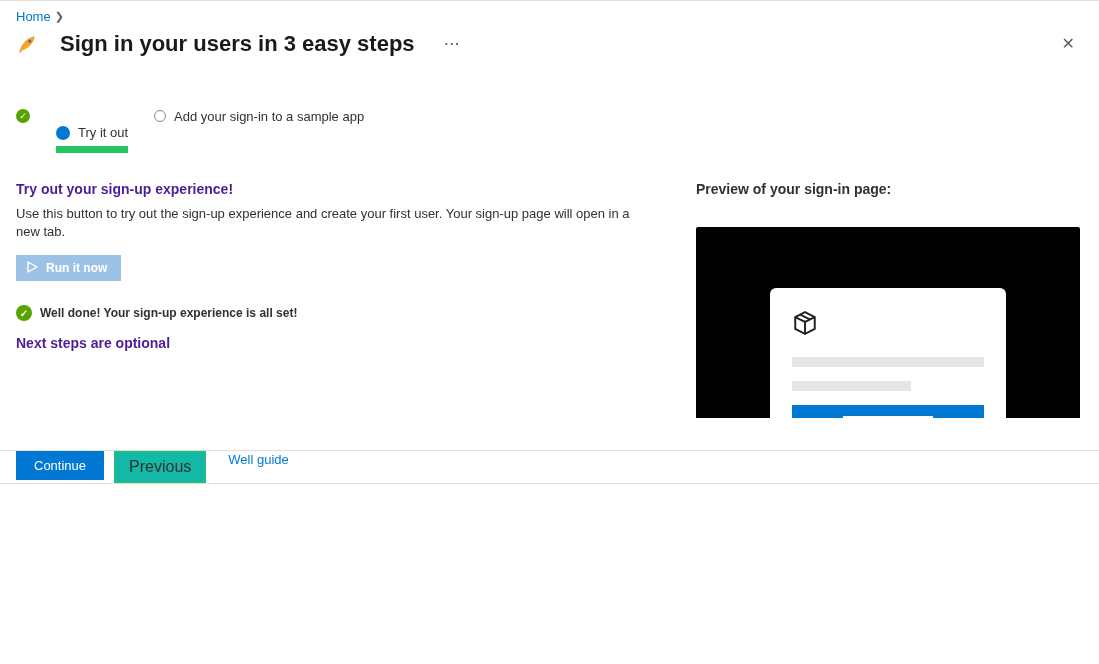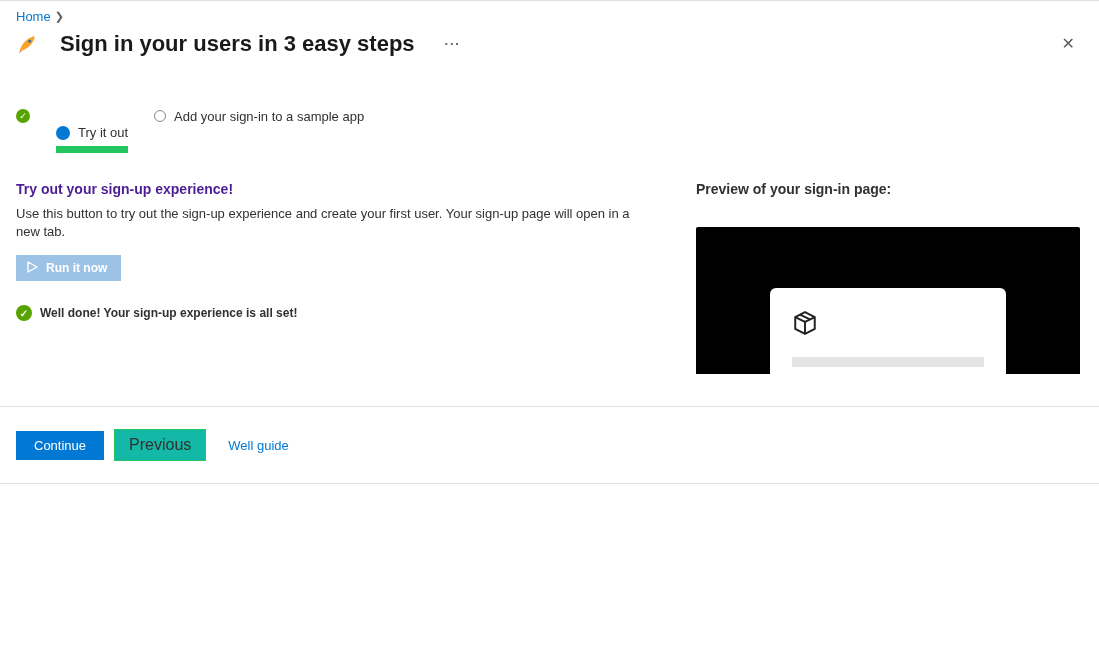--- a/index.html
+++ b/index.html
@@ -33,21 +33,21 @@
   .success-row .msg { font-weight: 600; font-size: 12px; color: #323130; }
   .preview-heading { font-weight: 600; font-size: 14px; margin: 0 0 30px 0; }
   .preview-box { background: #000; width: 384px; height: 340px; display: flex; align-items: center; justify-content: center; border-radius: 2px; }
   .signin-card { background: #fff; width: 236px; height: 218px; border-radius: 6px; padding: 22px; }
   .signin-card .logo { margin-bottom: 18px; }
   .signin-card .placeholder-line { background: #e5e5e5; height: 10px; margin-bottom: 14px; }
   .signin-card .placeholder-line.short { width: 62%; }
   .signin-card input { width: 100%; border: 1px solid #d0d0d0; padding: 5px 8px; font-size: 11px; color: #888; margin-bottom: 14px; }
   .signin-card .primary-btn { background: #0078d4; width: 100%; height: 28px; display: flex; align-items: center; justify-content: center; }
   .signin-card .primary-btn .btn-bar { background: #fff; height: 6px; width: 90px; }
-  .footer { border-top: 1px solid #e1dfdd; padding: 22px 16px; display: flex; align-items: center; gap: 10px; margin-top: 32px; }
+  .footer { border-top: 1px solid #e1dfdd; padding: 0 16px; display: flex; align-items: flex-start; gap: 10px; margin-top: 32px; }
   .btn-primary { background: #0078d4; color: #fff; border: none; padding: 7px 18px; font-size: 13px; cursor: pointer; }
   .btn-secondary { background: #14b8a6; color: #323130; border: 1px solid #22c55e; padding: 6px 14px; font-size: 16px; cursor: pointer; }
   .btn-link { background: none; border: none; color: #0078d4; font-size: 13px; cursor: pointer; margin-left: 6px; }
 </style>
 </head>
 <body>
 
 <div class="page">
   <div class="content">
     <div class="breadcrumb">
@@ -91,20 +91,21 @@
               <polygon points="2,1 11,6 2,11" fill="none" stroke="#fff" stroke-width="1.4" stroke-linejoin="round"></polygon>
             </svg>
           <span>Run it now</span>
         </button>
 
         <div class="success-row">
           <span class="check">✓</span>
           <span class="msg">Well done! Your sign-up experience is all set!</span>
         </div>
 
+        <p class="sec-heading">Next steps are optional</p>
       </div>
 
       <div class="right-col">
         <p class="preview-heading">Preview of your sign-in page:</p>
         <div class="preview-box">
           <div class="signin-card">
             <div class="logo">
               <svg width="26" height="26" viewBox="0 0 24 24" fill="none" stroke="#222" stroke-width="1.8">
                   <path d="M12 2 L21 6.5 L21 17.5 L12 22 L3 17.5 L3 6.5 Z"></path>
                   <path d="M3 6.5 L12 11 L21 6.5"></path>

